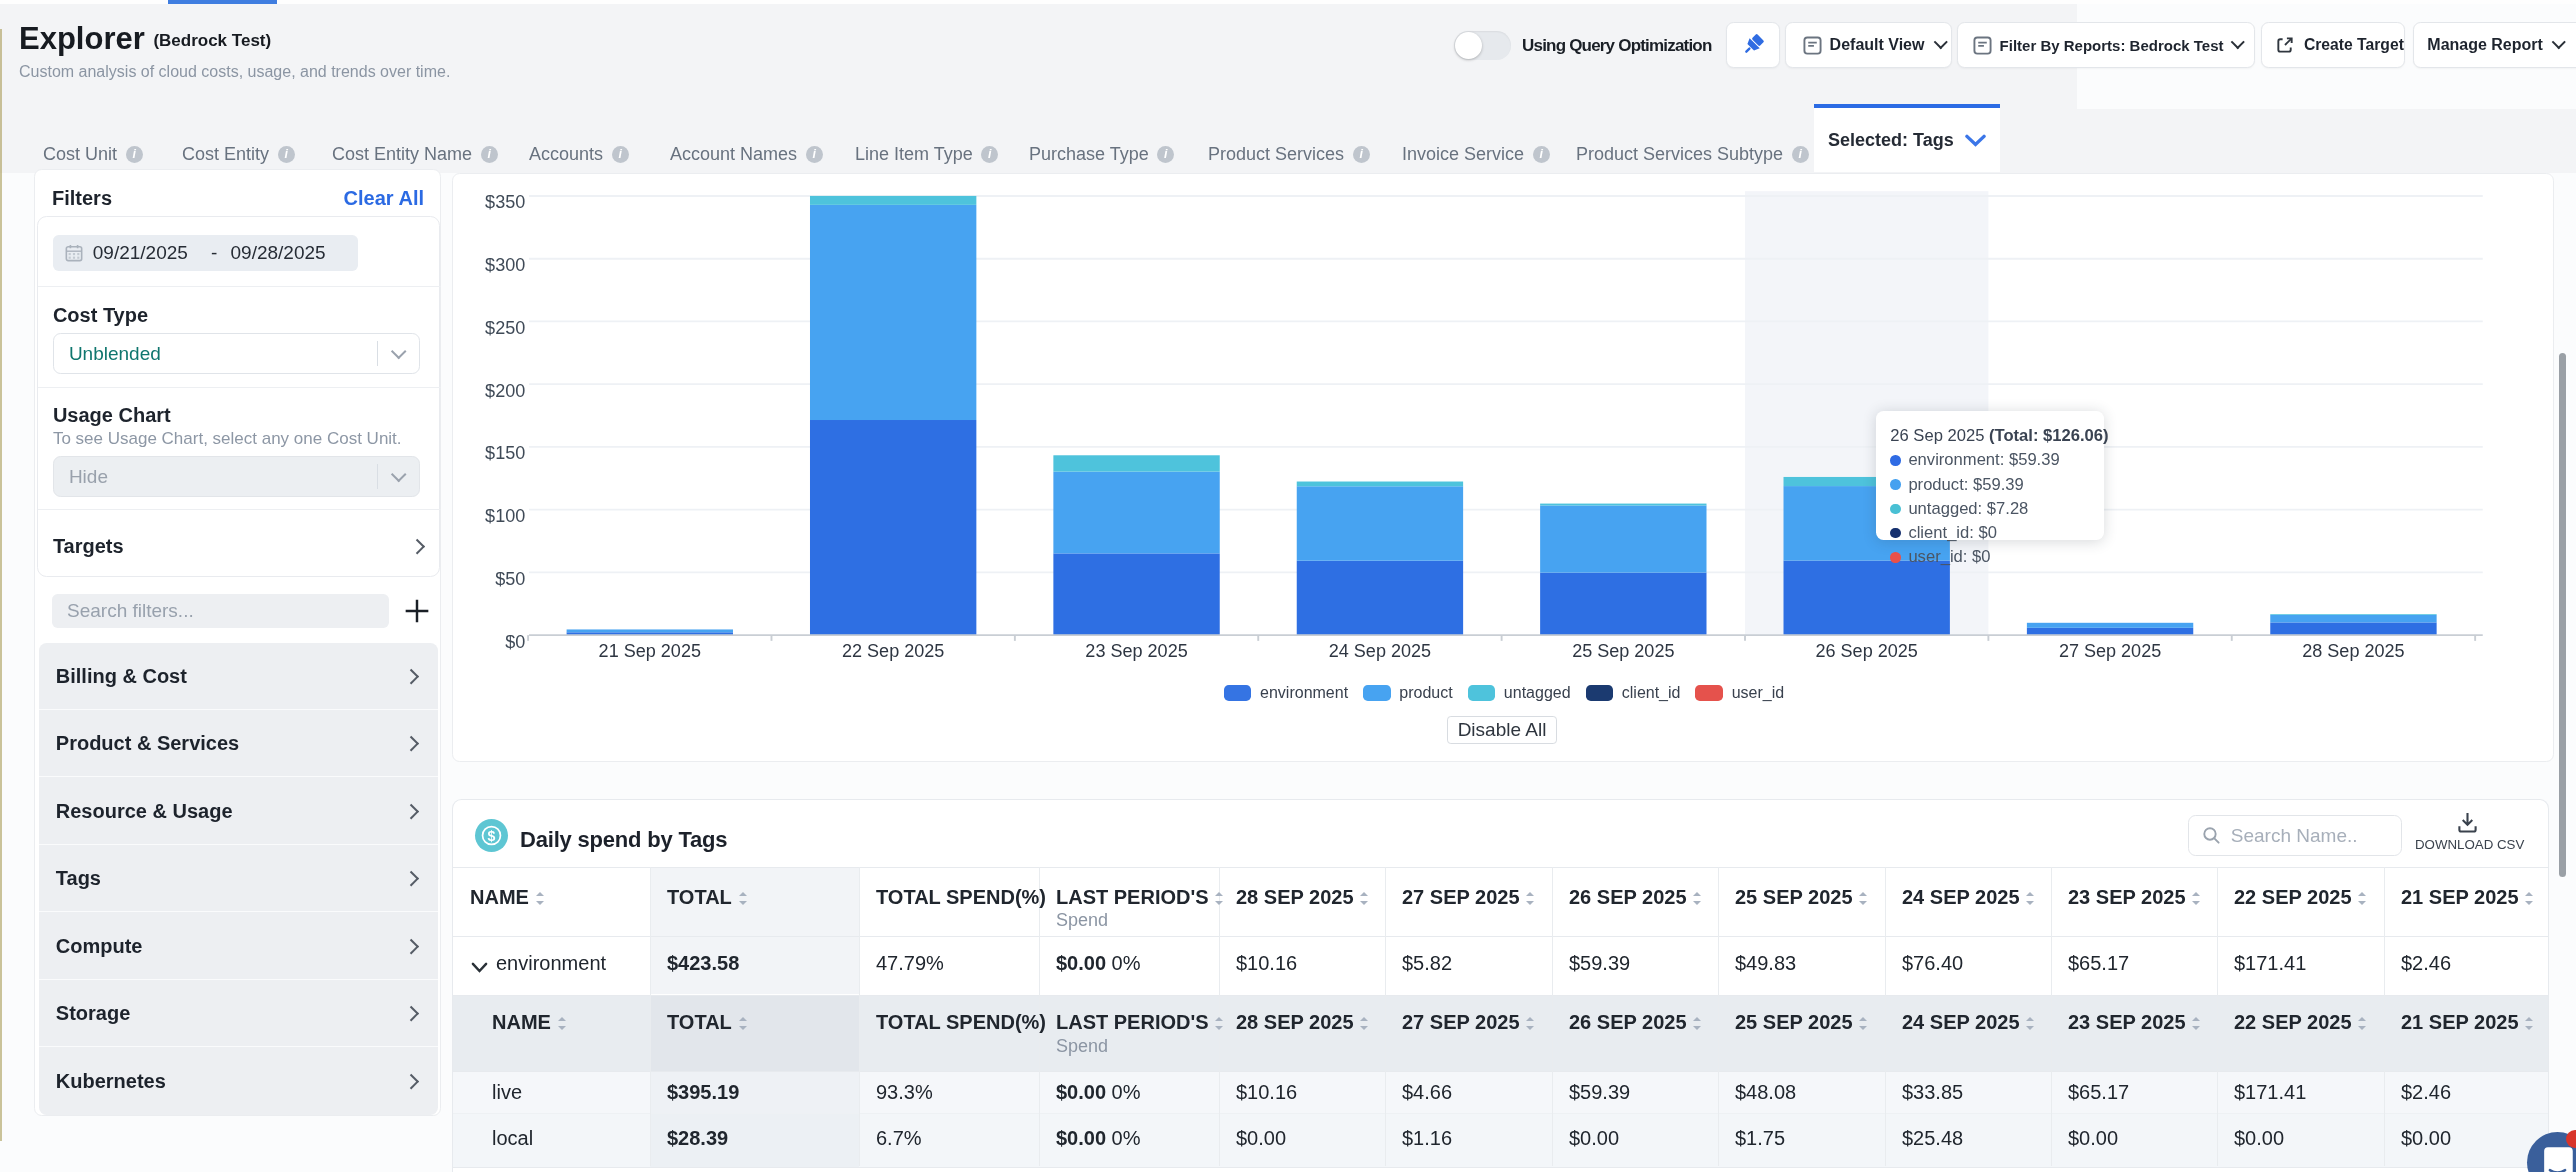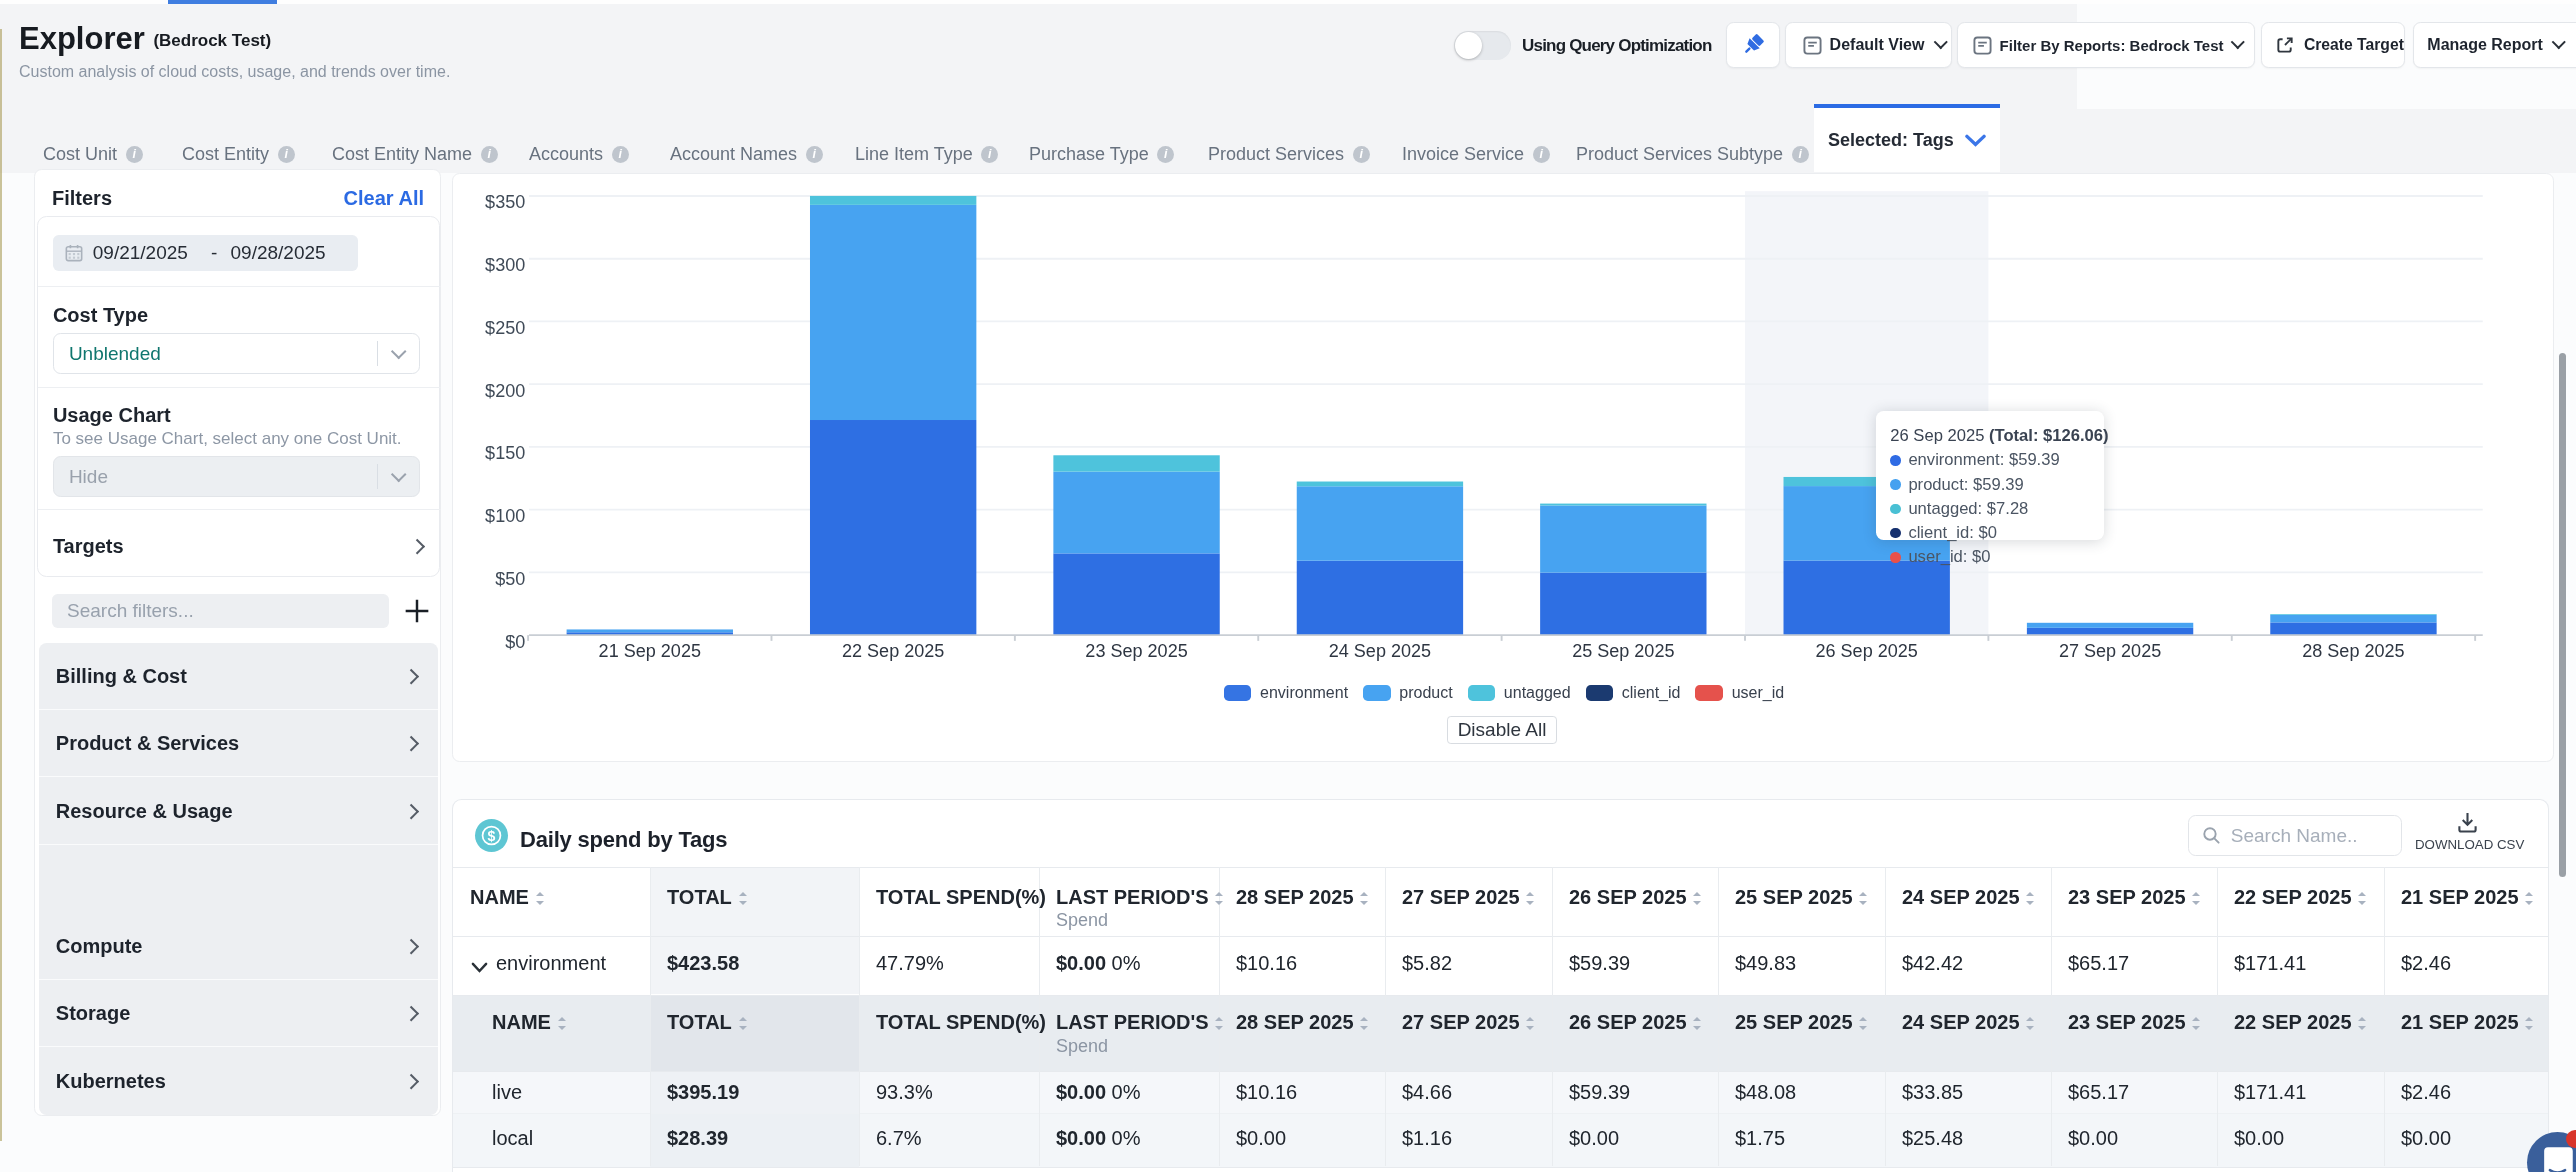--- a/index.html
+++ b/index.html
@@ -183,20 +183,24 @@
         <span class="chevr"></span>
       </div>
     <div class="sbrow" style="top:67px;">
         <span class="sblabel">Product &amp; Services</span>
         <span class="chevr"></span>
       </div>
     <div class="sbrow" style="top:135px;">
         <span class="sblabel">Resource &amp; Usage</span>
         <span class="chevr"></span>
       </div>
+    <div class="sbrow" style="top:202px;">
+        <span class="sblabel">Tags</span>
+        <span class="chevr"></span>
+      </div>
     <div class="sbrow" style="top:270px;">
         <span class="sblabel">Compute</span>
         <span class="chevr"></span>
       </div>
     <div class="sbrow" style="top:337px;">
         <span class="sblabel">Storage</span>
         <span class="chevr"></span>
       </div>
     <div class="sbrow" style="top:405px; border-bottom:none;">
         <span class="sblabel">Kubernetes</span>
@@ -373,21 +377,21 @@
         <path d="M2 2 9 9.5 16 2" fill="none" stroke="#2a3138" stroke-width="2.6" stroke-linecap="round"></path>
       </svg></div>
   <div class="cell" style="left:26px; top:152px;">environment</div>
   <div class="cell" style="left:197px; top:152px; font-weight:700;">$423.58</div>
   <div class="cell" style="left:406px; top:152px;">47.79%</div>
   <div class="cell" style="left:586px; top:152px;"><b>$0.00</b> 0%</div>
   <div class="cell" style="left:766px; top:152px;">$10.16</div>
   <div class="cell" style="left:932px; top:152px;">$5.82</div>
   <div class="cell" style="left:1099px; top:152px;">$59.39</div>
   <div class="cell" style="left:1265px; top:152px;">$49.83</div>
-  <div class="cell" style="left:1432px; top:152px;">$42.42</div>
+  <div class="cell" style="left:1432px; top:152px;">$76.40</div>
   <div class="cell" style="left:1598px; top:152px;">$65.17</div>
   <div class="cell" style="left:1764px; top:152px;">$171.41</div>
   <div class="cell" style="left:1931px; top:152px;">$2.46</div>
 
   <div class="cell th" style="left:22px; top:211px;">NAME<span class="sorticon"></span></div>
   <div class="cell th" style="left:197px; top:211px;">TOTAL<span class="sorticon"></span></div>
   <div class="cell th" style="left:406px; top:211px;">TOTAL SPEND(%)</div>
   <div class="cell th" style="left:586px; top:211px;">LAST PERIOD'S<span class="sorticon"></span></div>
   <div class="cell" style="left:586px; top:236px; font-size:18px; color:#8b95a3;">Spend</div>
   <div class="cell th" style="left:766px; top:211px;">28 SEP 2025<span class="sorticon"></span></div>

